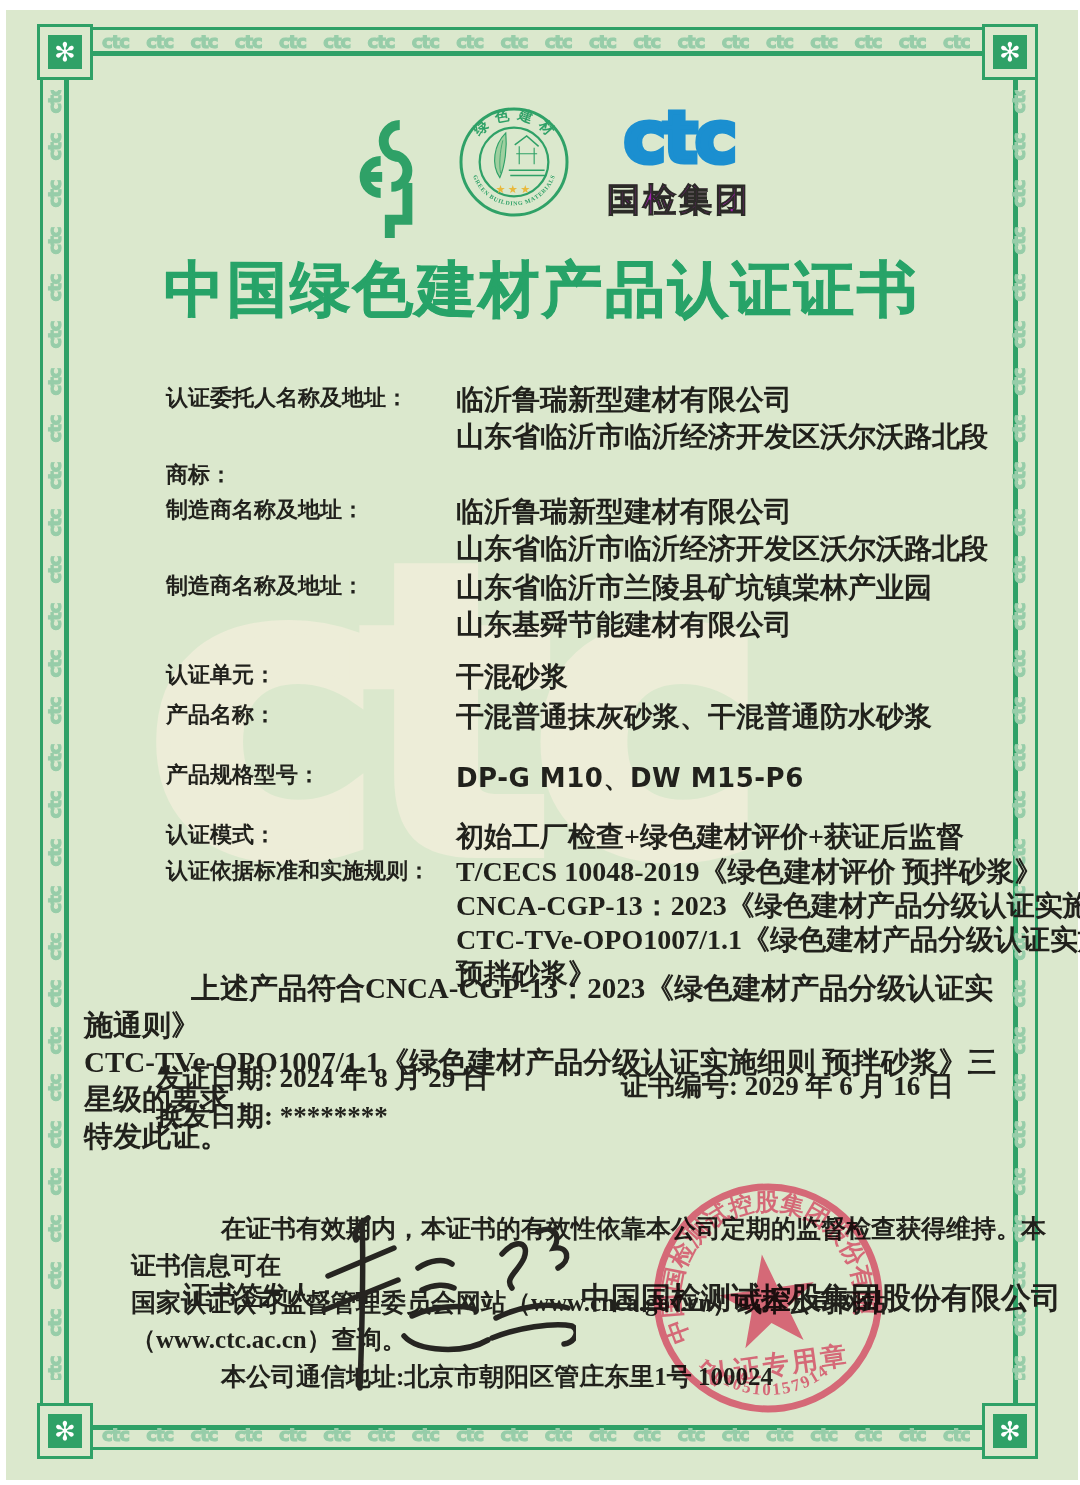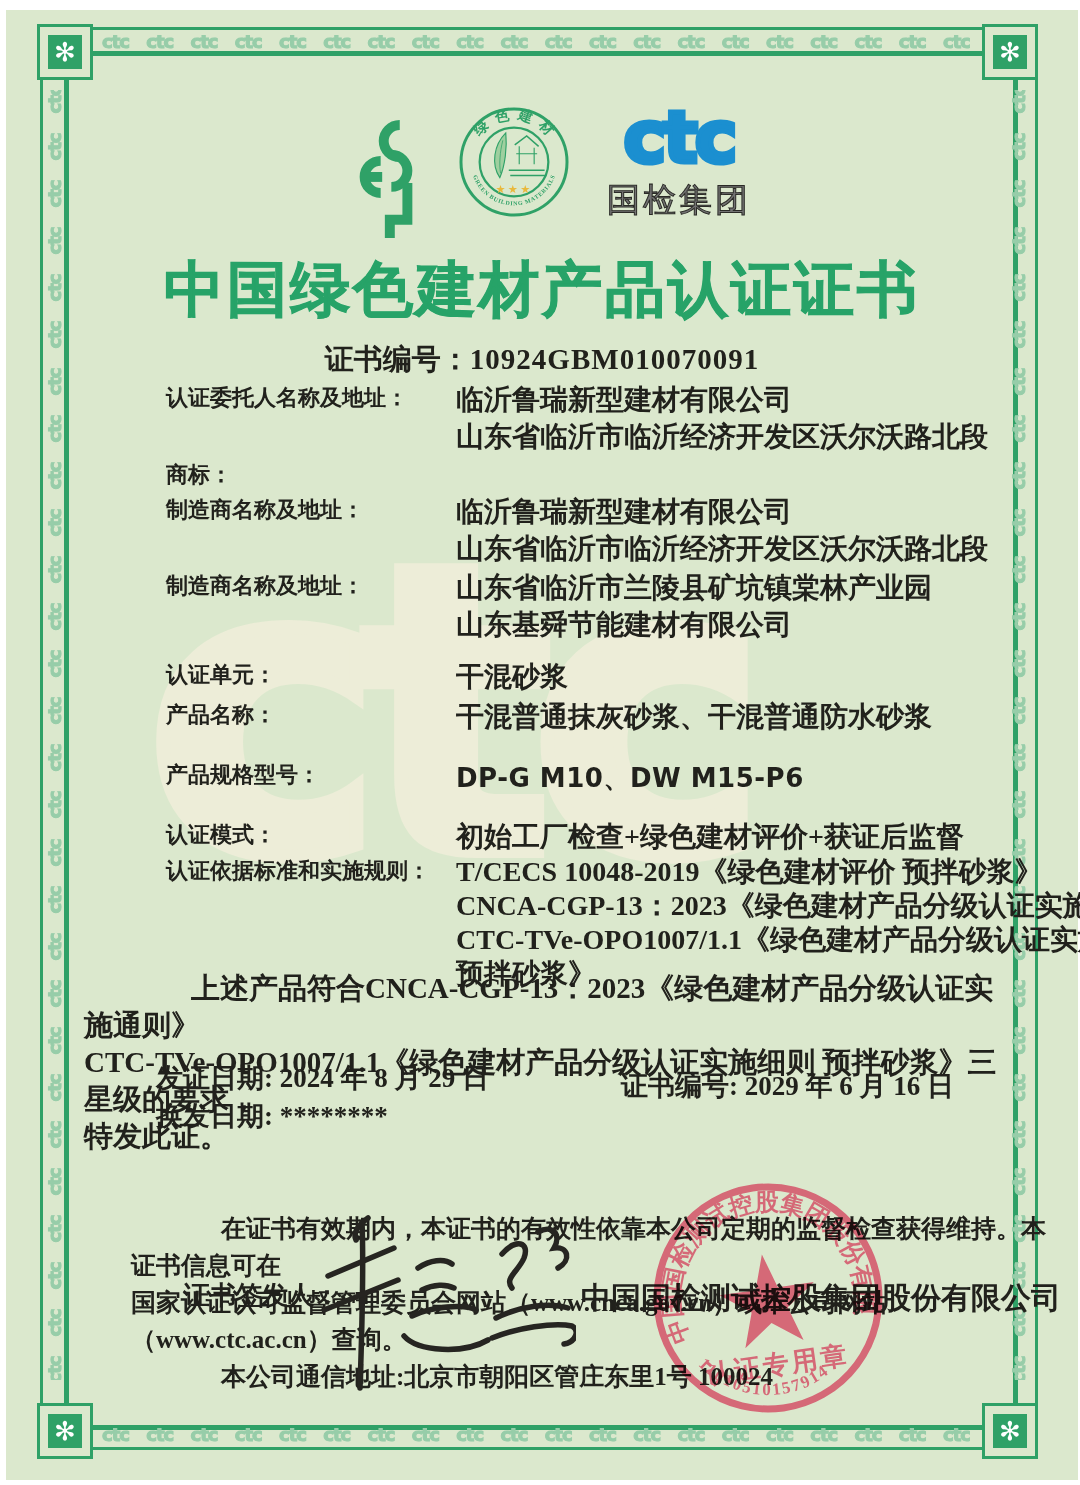--- a/index.html
+++ b/index.html
@@ -29,21 +29,21 @@
   .watermark{position:absolute;left:140px;top:470px;z-index:0;
     font-family:"DejaVu Sans",sans-serif;font-weight:900;font-size:400px;letter-spacing:-22px;
     color:#f2efdb;opacity:.8;-webkit-text-stroke:14px #f2efdb;}
   .content{position:absolute;inset:0;z-index:3;color:#21211c;}
   
   .gp-logo{position:absolute;left:338px;top:95px;}
   .badge{position:absolute;left:452px;top:96px;}
   .ctc-block{position:absolute;left:583px;top:88px;width:180px;text-align:center;}
   .ctc-word{font-family:"DejaVu Sans",sans-serif;font-weight:900;font-size:72px;line-height:78px;
     color:#1b8fd0;-webkit-text-stroke:5px #1b8fd0;letter-spacing:-3px;}
-  .ctc-sub{font-weight:400;font-size:33px;letter-spacing:3px;color:#737373;-webkit-text-stroke:1px #2b2b27;margin-top:2px;}
+  .ctc-sub{font-weight:700;font-size:33px;letter-spacing:3px;color:#a21caf;-webkit-text-stroke:1px #2b2b27;margin-top:2px;}
   .title{position:absolute;left:0;top:240px;width:100%;text-align:center;
     font-size:60px;font-weight:900;color:#27a368;letter-spacing:3px;-webkit-text-stroke:1px #27a368;}
   .certno{position:absolute;left:0;top:330px;width:100%;text-align:center;font-size:29px;font-weight:700;}
   .certno .num{font-family:"Liberation Serif",serif;font-weight:700;letter-spacing:1px;}
   
   .flabel{position:absolute;left:160px;font-size:22px;font-weight:700;white-space:nowrap;}
   .fvals{position:absolute;left:450px;font-size:28px;font-weight:700;line-height:37px;white-space:nowrap;}
   .fvals.tight{line-height:34px;}
   .latin{font-family:"DejaVu Sans",sans-serif;font-weight:700;font-size:26px;letter-spacing:0.5px;}
   
@@ -223,23 +223,20 @@
       </g>
       <text x="75" y="116" text-anchor="middle" font-size="15" fill="#e9b93c" letter-spacing="3">★★★</text>
     </svg>
 
     <div class="ctc-block">
       <div class="ctc-word">ctc</div>
       <div class="ctc-sub">国检集团</div>
     </div>
 
     <div class="title">中国绿色建材产品认证证书</div>
-    <div class="certno">
-      <span>证书编号：</span><span class="num">10924GBM010070091</span>
-    </div>
 
     <div class="flabel" style="top:373px">认证委托人名称及地址：</div>
     <div class="fvals" style="top:371px">
       <div>临沂鲁瑞新型建材有限公司</div>
       <div>山东省临沂市临沂经济开发区沃尔沃路北段</div>
     </div>
 
     <div class="flabel" style="top:450px">商标：</div>
 
     <div class="flabel" style="top:485px">制造商名称及地址：</div>

